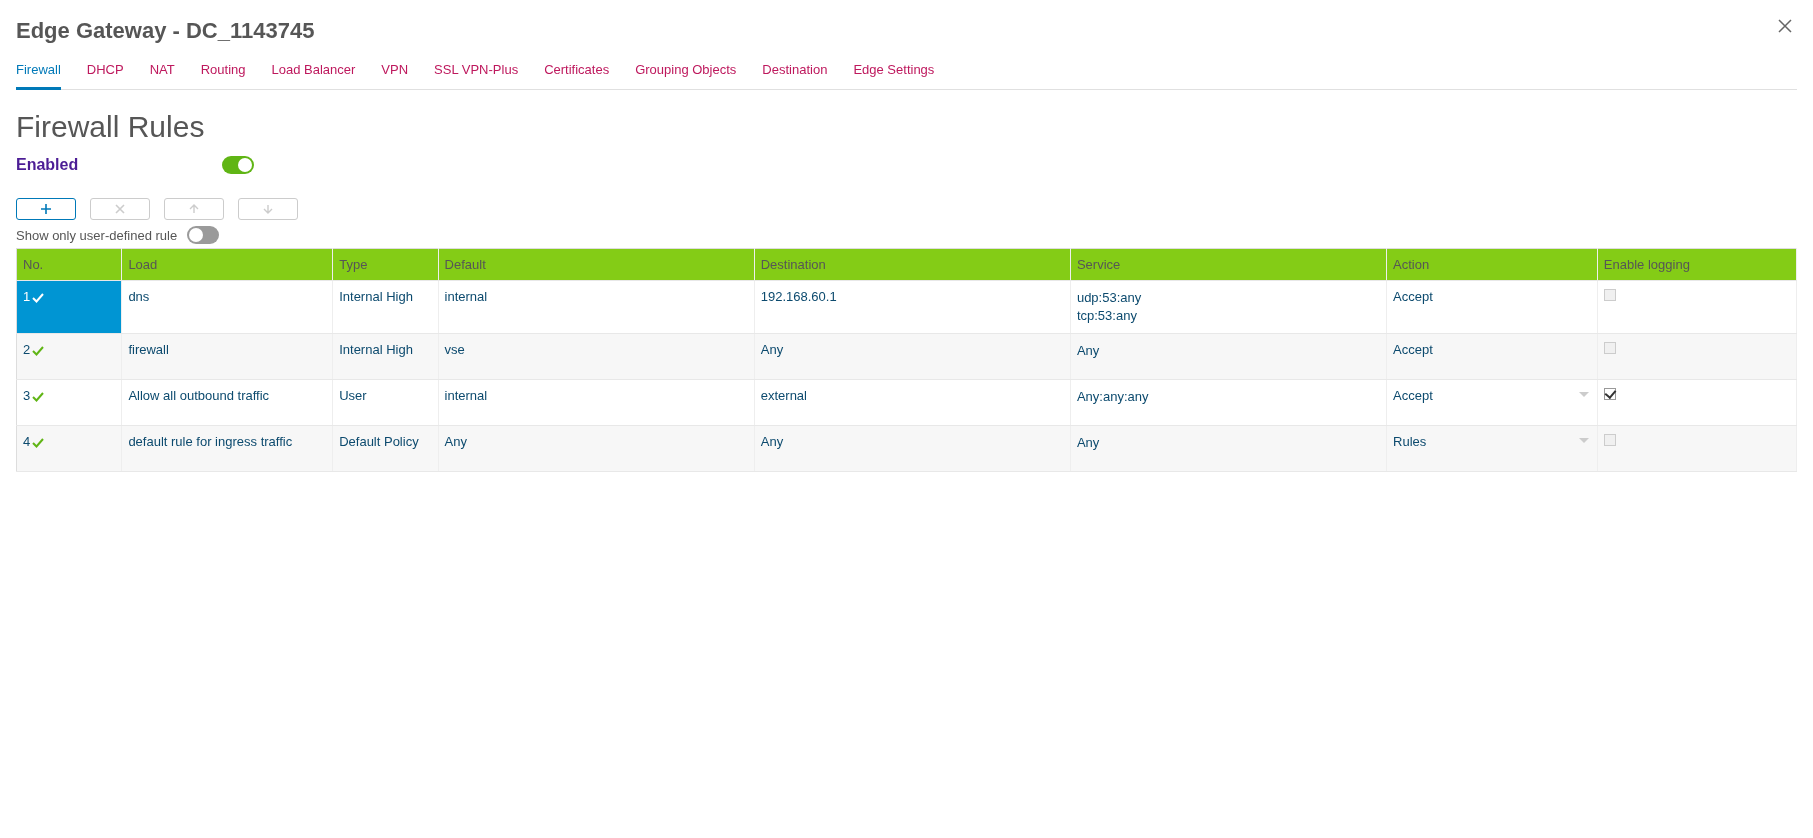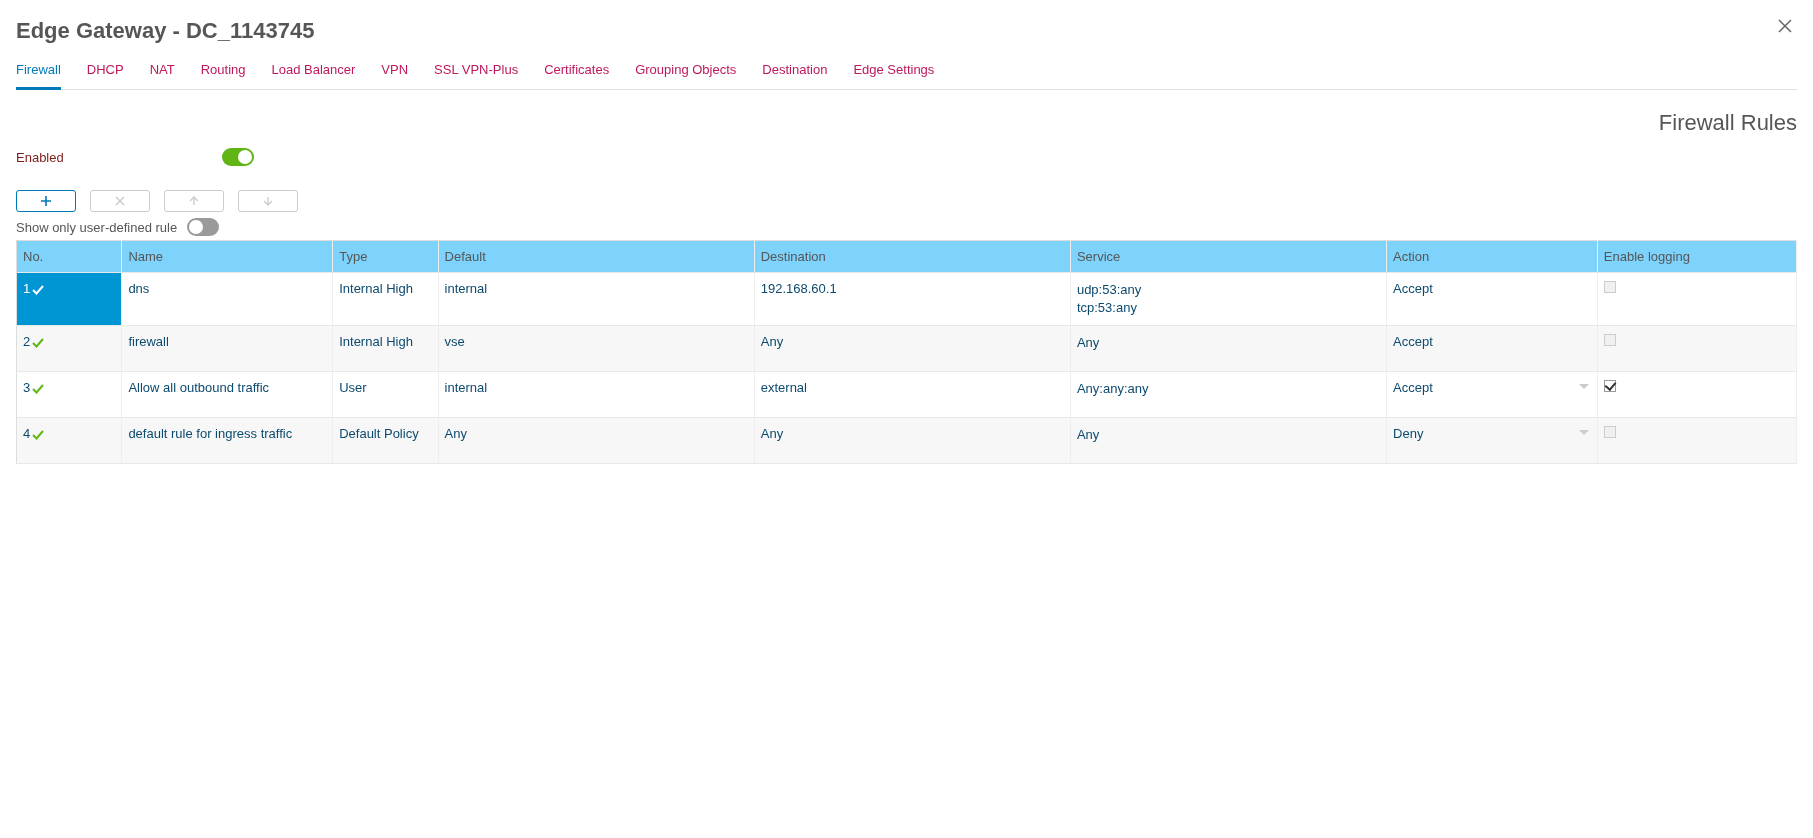--- a/index.html
+++ b/index.html
@@ -44,35 +44,35 @@
     cursor: pointer;
     border-bottom: 3px solid transparent;
     margin-bottom: -1px;
   }
   .tab.active {
     color: #0079b8;
     border-bottom-color: #0079b8;
     font-weight: 500;
   }
   .section-title {
-    font-size: 22px;
+    font-size: 30px;
     font-weight: 400;
     color: #565656;
     margin: 20px 0 12px 0;
-    text-align: right;
   }
   .enabled-row {
     display: flex;
     align-items: center;
     margin-bottom: 24px;
   }
   .enabled-row .lab {
     width: 206px;
-    font-size: 13px;
-    color: #7f1d1d;
+    font-size: 16px;
+    color: #4c1d95;
+    font-weight: bold;
   }
   .toggle {
     position: relative;
     width: 32px; height: 18px;
     border-radius: 9px;
     cursor: pointer;
   }
   .toggle.on    { background: #60b515; }
   .toggle.off   { background: #9a9a9a; }
   .toggle .knob {
@@ -128,21 +128,21 @@
     text-align: left;
     font-weight: 400;
     font-size: 13px;
     border-bottom: 1px solid #e8e8e8;
     border-right: 1px solid #eee;
     padding: 8px 6px;
     vertical-align: top;
     color: #0c4a6e;
   }
   table.rules th {
-    background: #7dd3fc;
+    background: #84cc16;
     color: #565656;
   }
   table.rules tbody tr:nth-child(even) td {
     background: #f7f7f7;
   }
   table.rules tbody tr:nth-child(odd) td {
     background: #fff;
   }
   col.c-no      { width: 90px; }
   col.c-name    { width: 180px; }
@@ -282,21 +282,21 @@
         <col class="c-type">
       <col class="c-src">
         <col class="c-dst">
         <col class="c-svc">
       <col class="c-action">
         <col class="c-log">
     </colgroup>
     <thead>
       <tr>
         <th>No.</th>
-        <th>Name</th>
+        <th>Load</th>
         <th>Type</th>
         <th>Default</th>
         <th>Destination</th>
         <th>Service</th>
         <th>Action</th>
         <th class="log-cell">Enable logging</th>
       </tr>
     </thead>
     <tbody id="rules-body">
         <tr class="selected">
@@ -346,19 +346,19 @@
           <td class="num-cell"><span>4</span><span class="check-ico check-green"><svg viewBox="0 0 12 12">
                 <path d="M1 6 L4.5 9.5 L11 2" fill="none" stroke-width="2"></path>
               </svg></span></td>
           <td>default rule for ingress traffic</td>
           <td>Default Policy</td>
           <td>Any</td>
           <td>Any</td>
           <td>
             <span class="svc-line">Any</span>
           </td>
-          <td class="action-cell"><span>Deny</span><span class="drop-caret"></span></td>
+          <td class="action-cell"><span>Rules</span><span class="drop-caret"></span></td>
           <td class="log-cell"><span class="chk disabled"></span></td>
         </tr>
       </tbody>
   </table>
 
 </div>
 
 </body></html>

